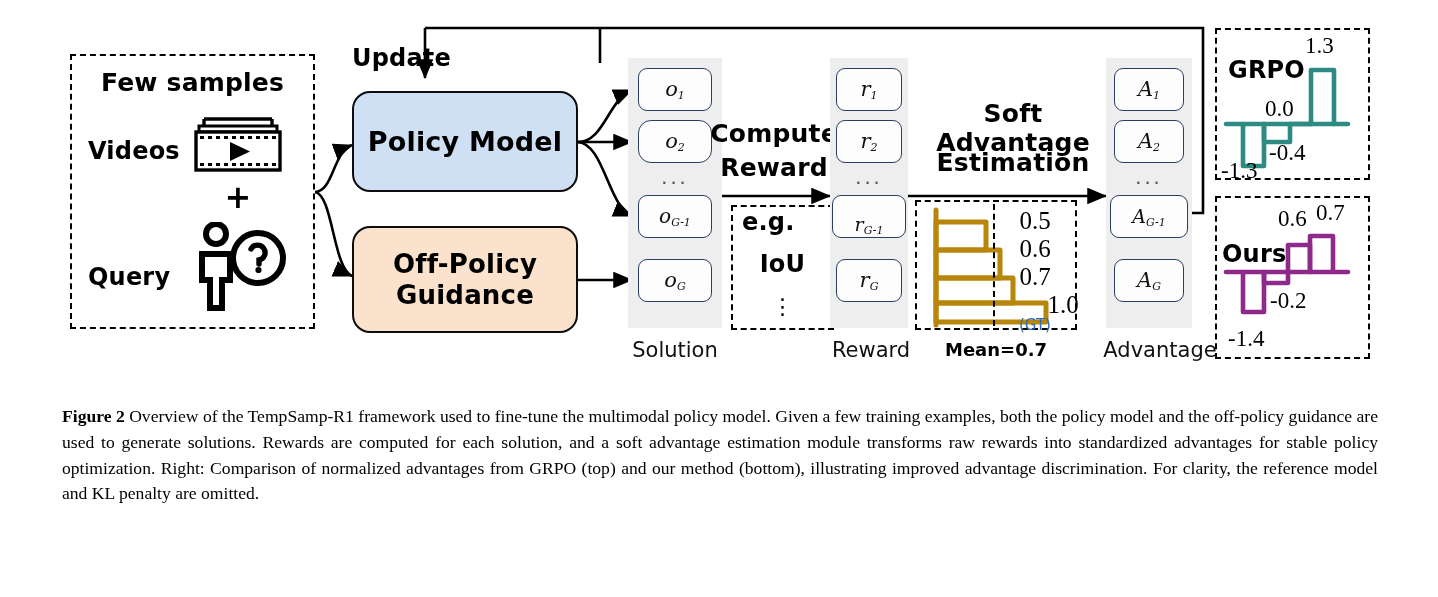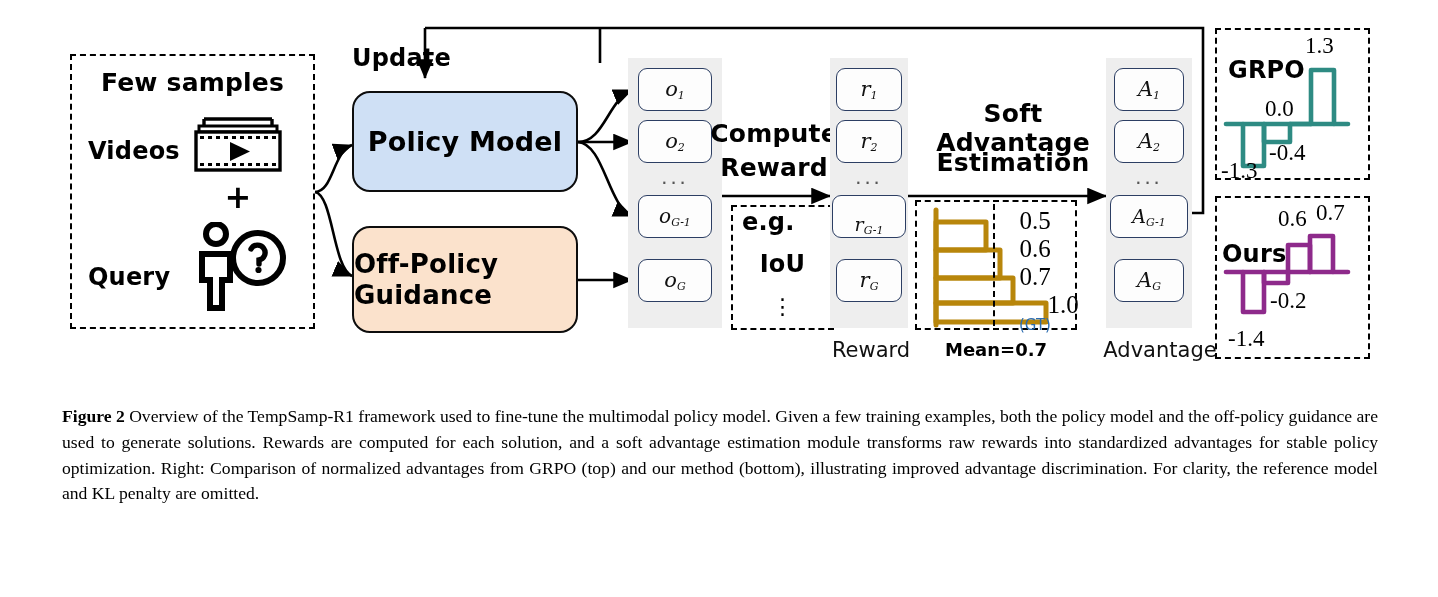--- a/index.html
+++ b/index.html
@@ -161,40 +161,41 @@
       <circle cx="62" cy="36" r="25" fill="none" stroke="#000" stroke-width="6"></circle>
       <path d="M55,27 a7.5,7.5 0 1 1 8,11 v4" fill="none" stroke="#000" stroke-width="5.4" stroke-linecap="round"></path>
       <circle cx="62.5" cy="48" r="3.1" fill="#000"></circle>
     </svg>
   </div>
 
   <div class="abs hand" style="left:352px;top:44px;font-size:24px;">Update</div>
 
   <div class="abs module mod-blue ctr hand" style="left:352px;top:91px;width:226px;height:101px;font-size:27px;">Policy Model</div>
 
-  <div class="abs module mod-peach" style="left:352px;top:226px;width:226px;height:107px;display:flex;flex-direction:column;justify-content:center;">
+  <div class="abs module mod-peach" style="left:352px;top:226px;width:226px;height:107px;display:flex;flex-direction:column;align-items:center;justify-content:center;">
     <div class="hand" style="font-size:26px;line-height:1.18;">Off-Policy</div>
     <div class="hand" style="font-size:26px;line-height:1.18;">Guidance</div>
   </div>
 
   <div class="abs strip" style="left:628px;top:58px;width:94px;height:270px;"></div>
 
   <div class="abs cell" style="left:638px;top:68px;width:74px;height:43px;font-size:21px;">
     <span>o<span class="sub">1</span></span>
   </div>
-  <div class="abs cell" style="left:638px;top:120px;width:74px;height:43px;font-size:21px;">
+  <div class="abs cell" style="left:638px;top:120px;width:74px;height:43px;font-size:21px;border-radius:13px;">
     <span>o<span class="sub">2</span></span>
   </div>
   <div class="abs dots" style="left:638px;top:164px;width:74px;">...</div>
   <div class="abs cell" style="left:638px;top:195px;width:74px;height:43px;font-size:20px;">
     <span>o<span class="sub">G-1</span></span>
   </div>
   <div class="abs cell" style="left:638px;top:259px;width:74px;height:43px;font-size:21px;">
     <span>o<span class="sub">G</span></span>
   </div>
+  <div class="abs collabel ctr" style="left:612px;top:336px;width:126px;height:28px;">Solution</div>
 
   <div class="abs hand ctr" style="left:718px;top:118px;width:112px;height:30px;font-size:25px;">Compute</div>
   <div class="abs hand ctr" style="left:718px;top:152px;width:112px;height:30px;font-size:25px;">Reward</div>
 
   <div class="abs dash-box" style="left:731px;top:205px;width:103px;height:125px;"></div>
   <div class="abs hand" style="left:742px;top:208px;font-size:24px;">e.g.</div>
   <div class="abs hand ctr" style="left:731px;top:250px;width:103px;height:28px;font-size:24px;">IoU</div>
   <div class="abs ctr" style="left:731px;top:292px;width:103px;height:28px;font-size:22px;font-family:'DejaVu Sans',sans-serif;">⋮</div>
 
   <div class="abs strip" style="left:830px;top:58px;width:78px;height:270px;"></div>

